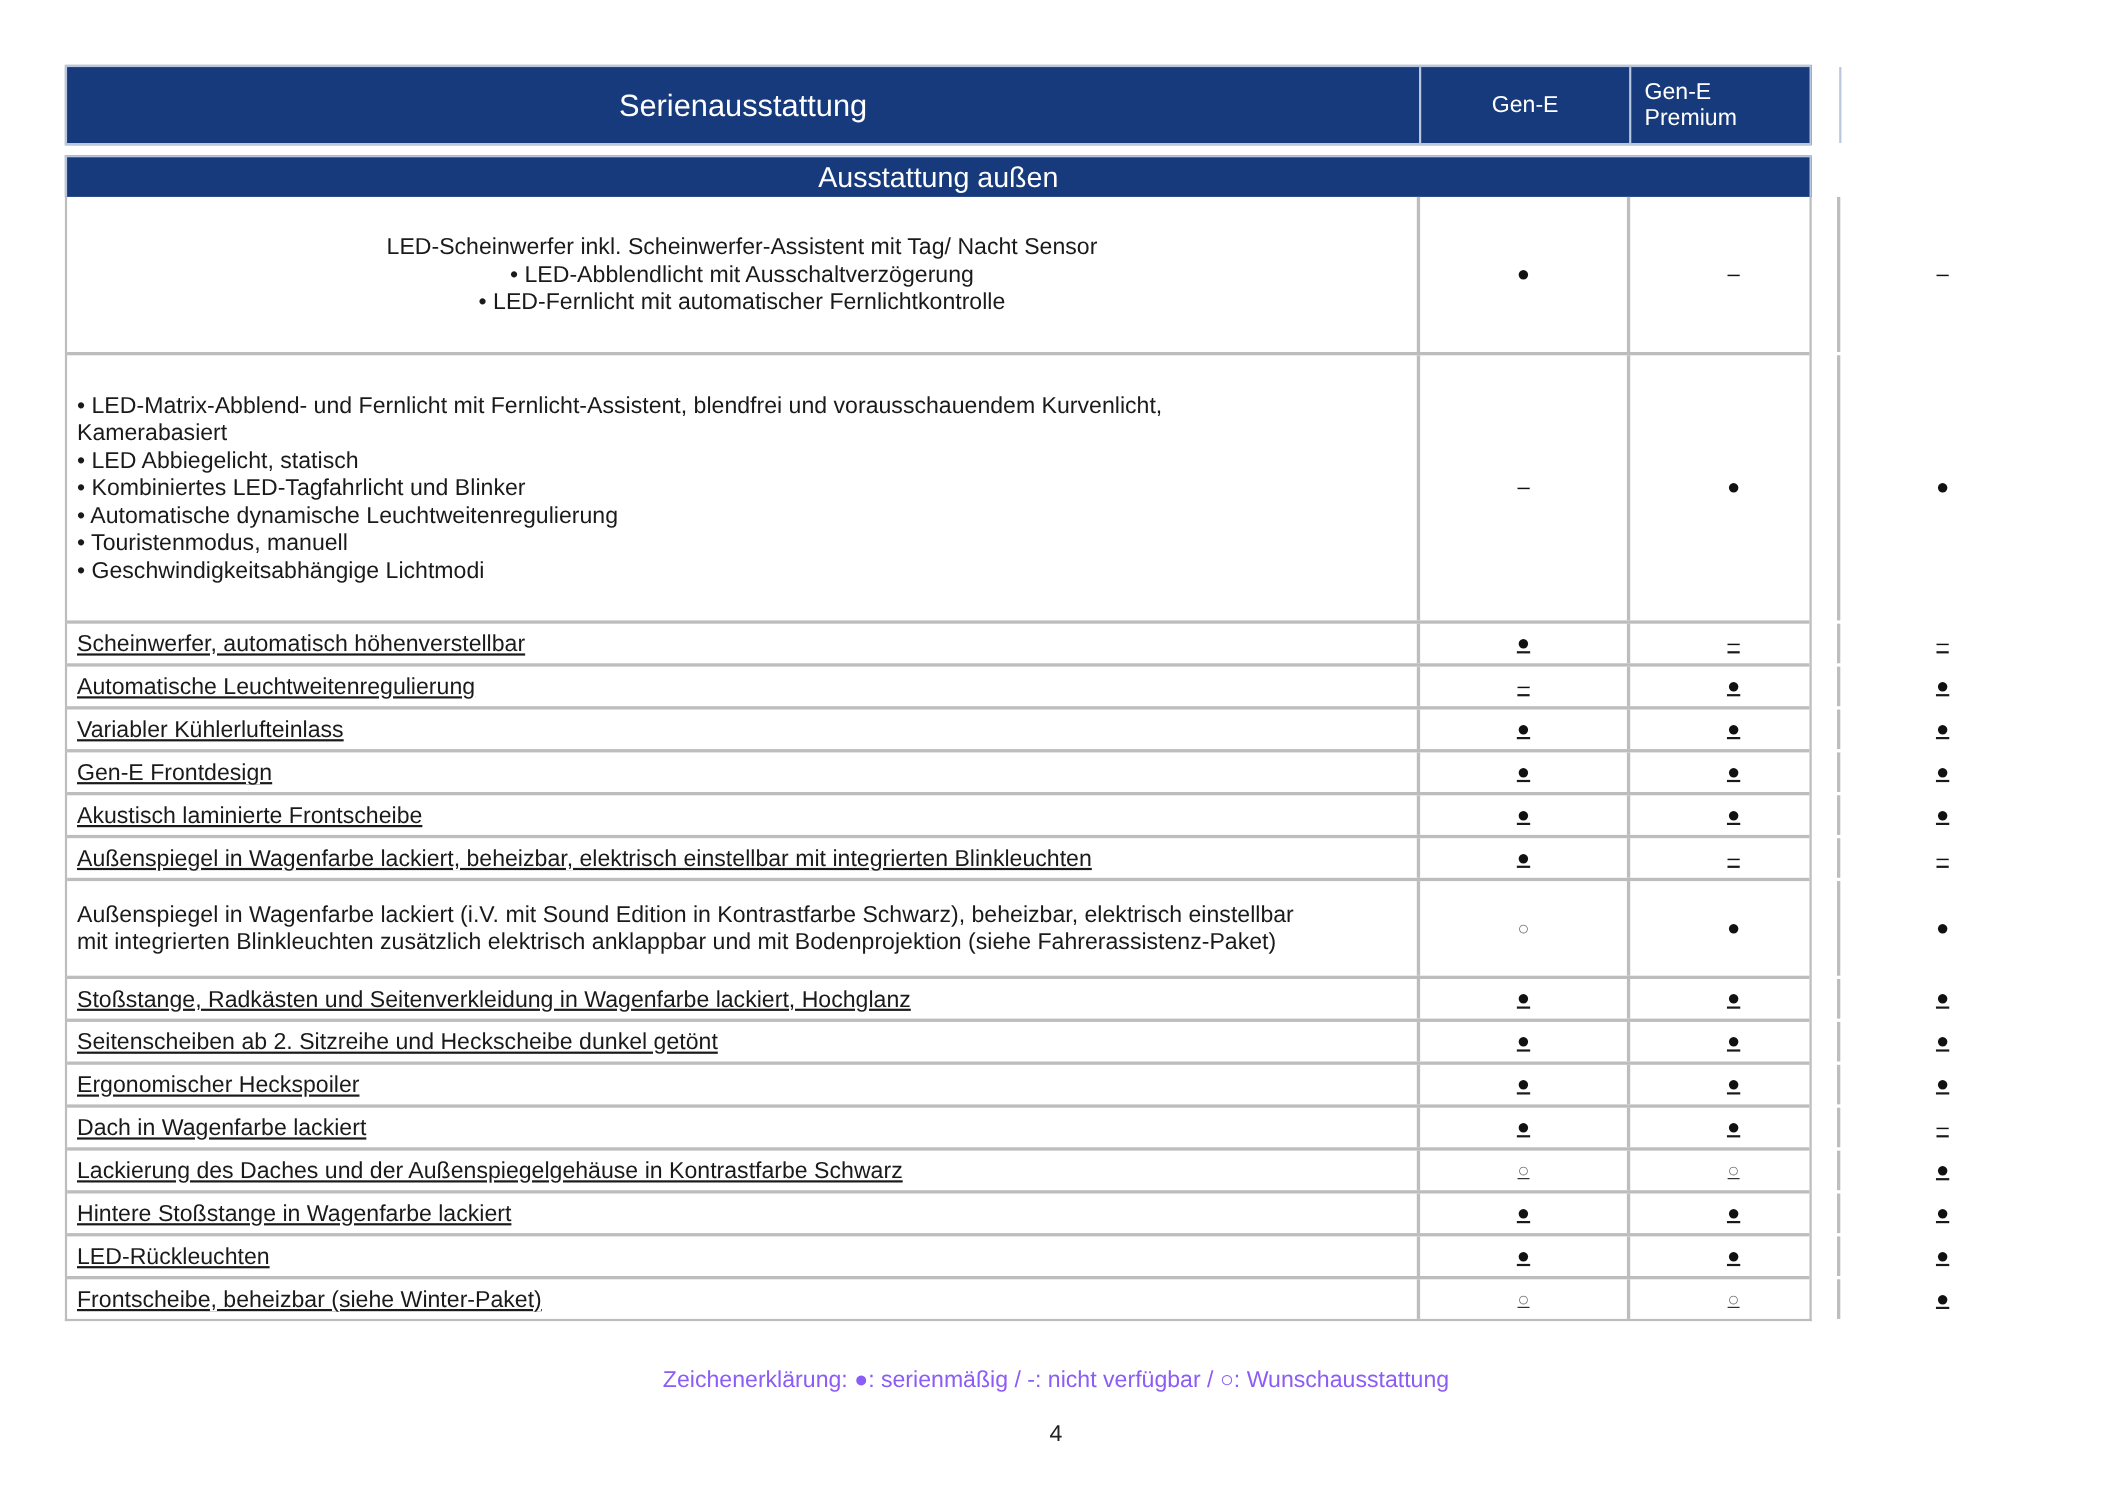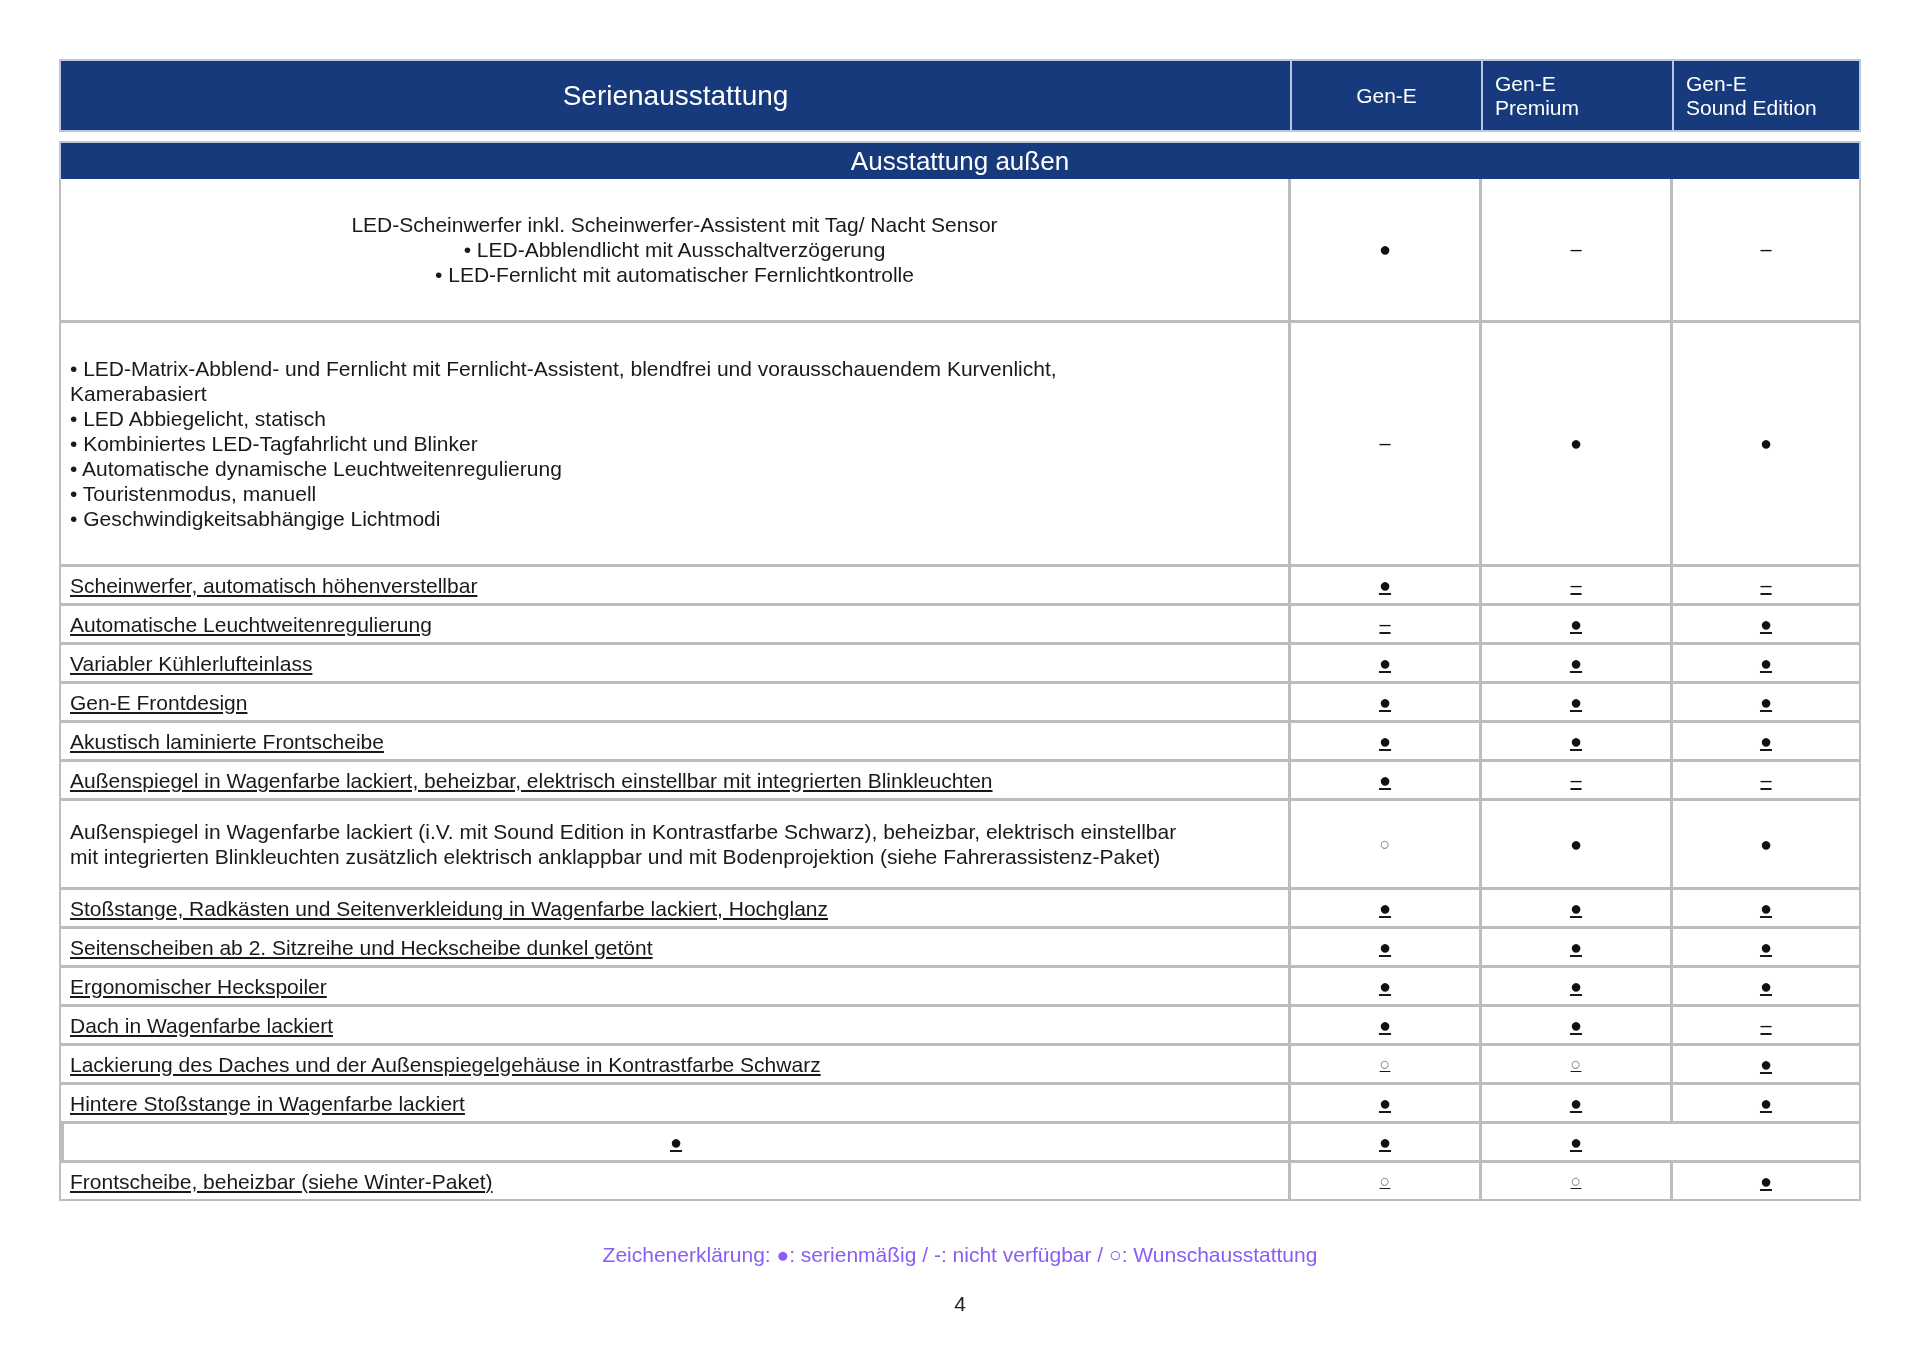--- a/index.html
+++ b/index.html
@@ -1,21 +1,21 @@
 <!DOCTYPE html>
 <html><head>
 <meta charset="utf-8">
 <style>
   html, body { margin: 0; padding: 0; background: #ffffff; }
   body {
     width: 1920px; height: 1358px; position: relative; overflow: hidden;
     font-family: "Liberation Sans", "DejaVu Sans", sans-serif;
     color: #1a1a1a;
   }
-  .sheet { position: absolute; left: 59px; top: 59px; width: 1802px; }
+  .sheet { position: absolute; left: 59px; top: 59px; width: 1588px; }
 
   
   .hdr { display: grid; grid-template-columns: 1229px 191px 191px 191px;
          height: 73px; background: #163a7b; border: 2px solid #b9c6dc; box-sizing: border-box; }
   .hdr > div { color: #ffffff; display: flex; align-items: center; border-left: 2px solid #b9c6dc; }
   .hdr > div:first-child { border-left: none; justify-content: center; font-size: 28px; }
   .hdr .c { justify-content: center; font-size: 21px; }
   .hdr .l { justify-content: flex-start; padding-left: 12px; font-size: 21px; line-height: 24px; white-space: pre-line; }
 
   
@@ -174,20 +174,23 @@
       </div>
       <div class="row r-std">
         <div class="feat">
           <div>Hintere Stoßstange in Wagenfarbe lackiert</div>
         </div>
         <div class="mark">●</div>
         <div class="mark">●</div>
         <div class="mark">●</div>
       </div>
       <div class="row r-std">
+        <div class="feat">
+          <div>LED-Rückleuchten</div>
+        </div>
         <div class="mark">●</div>
         <div class="mark">●</div>
         <div class="mark">●</div>
       </div>
       <div class="row r-std">
         <div class="feat">
           <div>Frontscheibe, beheizbar (siehe Winter-Paket)</div>
         </div>
         <div class="mark opt">○</div>
         <div class="mark opt">○</div>

